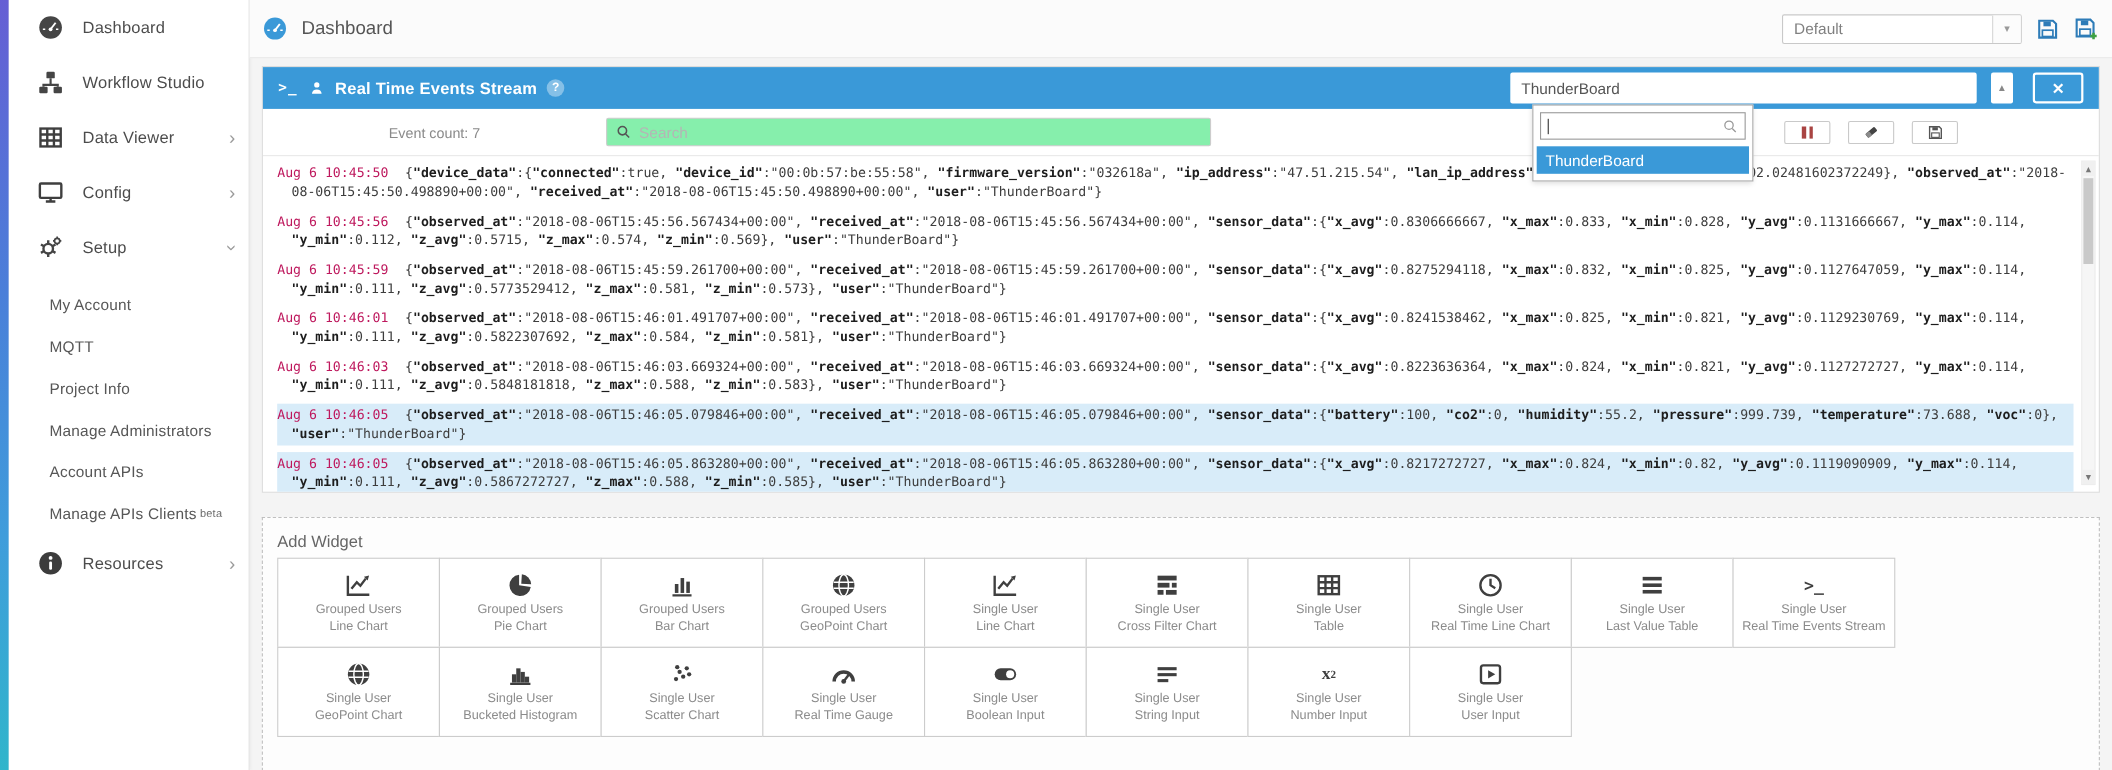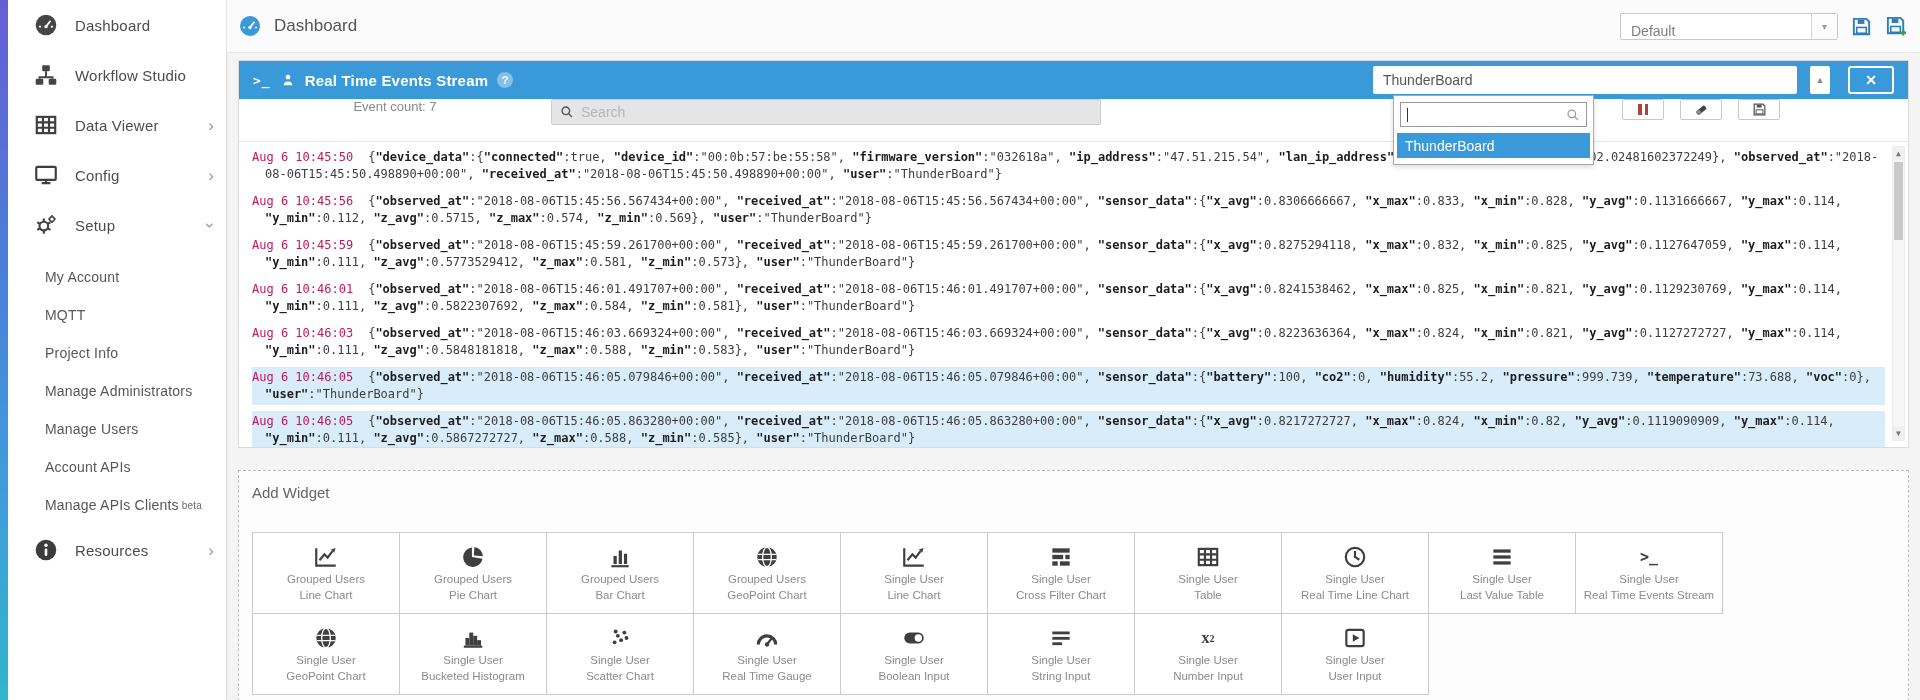--- a/index.html
+++ b/index.html
@@ -21,39 +21,39 @@
   .sub-list{padding-top:8px}
   .sub-item{height:38px;display:flex;align-items:center;padding-left:37px;color:#575757;font-size:14px;cursor:pointer;letter-spacing:.2px}
   .beta{font-size:10px;color:#6b6b6b;vertical-align:super;margin-left:3px}
   .resources{margin-top:6px;height:40px}
 
   
   .main{position:absolute;left:227px;top:0;width:1693px;height:700px}
   .topbar{height:53px;background:#fbfbfb;border-bottom:1px solid #e7e7e7;display:flex;align-items:center;padding:0 12px 0 11px}
   .tb-title{display:flex;align-items:center;gap:12px;color:#555;font-size:17px}
   .tb-right{margin-left:auto;display:flex;align-items:center;gap:12px}
-  .select{width:218px;height:27px;background:#fff;border:1px solid #c9c9c9;border-radius:2px;display:flex;align-items:flex-end;cursor:pointer}
+  .select{width:218px;height:27px;background:#fff;border:1px solid #c9c9c9;border-radius:2px;display:flex;align-items:center;cursor:pointer}
   .select .val{flex:1;padding-left:10px;color:#808080;font-size:14px}
   .select .arr{width:26px;height:100%;border-left:1px solid #d6d6d6;display:flex;align-items:center;justify-content:center;color:#999;font-size:10px;background:#fcfcfc}
   .iconbtn{background:none;border:none;cursor:pointer;padding:0;display:flex}
 
   
   .content{position:relative;padding:7px 11px 0 11px}
   .panel{position:relative;background:#fff;border:1px solid #dcdcdc}
   .panel-head{height:38px;background:#3a99d8;display:flex;align-items:center;padding:0 14px;gap:9px}
   .term{color:#fff;font:bold 13px "DejaVu Sans Mono",monospace;letter-spacing:1px}
   .p-title{color:#fff;font-size:15px;font-weight:bold;letter-spacing:.2px}
   .help{width:16px;height:16px;border-radius:50%;background:rgba(255,255,255,.38);color:#fff;font-size:11px;font-weight:bold;display:flex;align-items:center;justify-content:center}
   .combo{margin-left:auto;width:424px;height:28px;background:#fff;border-radius:2px;display:flex;align-items:center;padding-left:10px;color:#555;font-size:14px;cursor:pointer}
   .combo-arr{width:20px;height:28px;margin-left:4px;background:#fff;border-radius:2px;display:flex;align-items:center;justify-content:center;color:#888;font-size:9px;cursor:pointer}
   .closebtn{margin-left:9px;width:46px;height:28px;border:2px solid #fff;border-radius:3px;background:transparent;color:#fff;font-size:14px;font-weight:bold;cursor:pointer;display:flex;align-items:center;justify-content:center}
 
-  .toolbar{height:43px;display:flex;align-items:flex-start;border-bottom:1px solid #e8e8e8}
+  .toolbar{height:43px;display:flex;align-items:center;border-bottom:1px solid #e8e8e8}
   .evcount{width:312px;text-align:center;color:#8a8a8a;font-size:13px}
-  .searchbox{width:550px;height:26px;border:1px solid #ccc;border-radius:2px;background:#e5e5e5;display:flex;align-items:center;padding:0 8px;gap:7px}
+  .searchbox{width:550px;height:26px;border:1px solid #ccc;border-radius:2px;background:#86efac;display:flex;align-items:center;padding:0 8px;gap:7px}
   .searchbox input{border:none;outline:none;flex:1;font-size:14px;color:#555;background:transparent;font-family:"Liberation Sans",sans-serif}
   .searchbox input::placeholder{color:#b5b5b5}
   .btns{margin-left:auto;margin-right:128px;display:flex;gap:16px}
   .tbtn{width:42px;height:21px;background:#fff;border:1px solid #c9c9c9;border-radius:2px;display:flex;align-items:center;justify-content:center;cursor:pointer}
   .pause-bars{display:flex;gap:3px}
   .pause-bars i{width:3.5px;height:11px;background:#a94442}
 
   .logarea{position:relative;height:305px;padding:5px 24px 0 13px;
     font:12px/17px "DejaVu Sans Mono",monospace;color:#3d3d3d;overflow:hidden}
   .log-entry{width:226ch;white-space:pre-wrap;padding:2px 0 2px 13px;text-indent:-13px;margin-bottom:6px}
@@ -69,21 +69,21 @@
 
   
   .dropdown{position:absolute;top:34px;left:1154px;width:201px;background:#fff;border:1px solid #aaa;box-shadow:0 2px 5px rgba(0,0,0,.15);z-index:20;padding-bottom:6px}
   .dd-search{margin:6px;height:25px;border:1px solid #999;display:flex;align-items:center;padding:0 6px}
   .dd-search .caret{width:1px;height:14px;background:#333}
   .dd-search svg{margin-left:auto}
   .dd-option{margin:0 3px;height:25px;background:#3a99d8;color:#fff;font-size:14px;display:flex;align-items:center;padding-left:8px;cursor:pointer}
 
   
   .addwidget{margin-top:22px;height:231px;background:#fdfdfd;border:1px dashed #bfbfbf;padding:13px 0 0 13px}
-  .aw-title{color:#666;font-size:15px;margin-bottom:31px}
+  .aw-title{color:#666;font-size:15px;margin-bottom:6px}
   .g-row{display:flex}
   .tile{width:148px;height:82px;border:1px solid #ccc;margin-left:-1px;margin-top:-1px;background:#fff;
     display:flex;flex-direction:column;align-items:center;justify-content:center;gap:3px;cursor:pointer}
   .g-row .tile:first-child{margin-left:0}
   .g-row:first-child .tile{margin-top:0}
   .t1,.t2{font-size:11.5px;color:#8b8b8b;line-height:13px}
   .ic{width:26px;height:26px}
   .st{fill:none;stroke:#3f3f3f;stroke-width:2}
   .termglyph{font:bold 15px "DejaVu Sans Mono",monospace;color:#3f3f3f;height:26px;display:flex;align-items:center}
   .x2glyph{font:bold 16px "Liberation Serif",serif;color:#3f3f3f;height:26px;display:flex;align-items:center}
@@ -154,23 +154,20 @@
         <span>My Account</span>
       </div>
     <div class="sub-item">
         <span>MQTT</span>
       </div>
     <div class="sub-item">
         <span>Project Info</span>
       </div>
     <div class="sub-item">
         <span>Manage Administrators</span>
-      </div>
-    <div class="sub-item">
-        <span>Manage Users</span>
       </div>
     <div class="sub-item">
         <span>Account APIs</span>
       </div>
     <div class="sub-item">
         <span>Manage APIs Clients</span>
         <span class="beta">beta</span>
       </div>
   </div>
   <div class="side-item resources">

